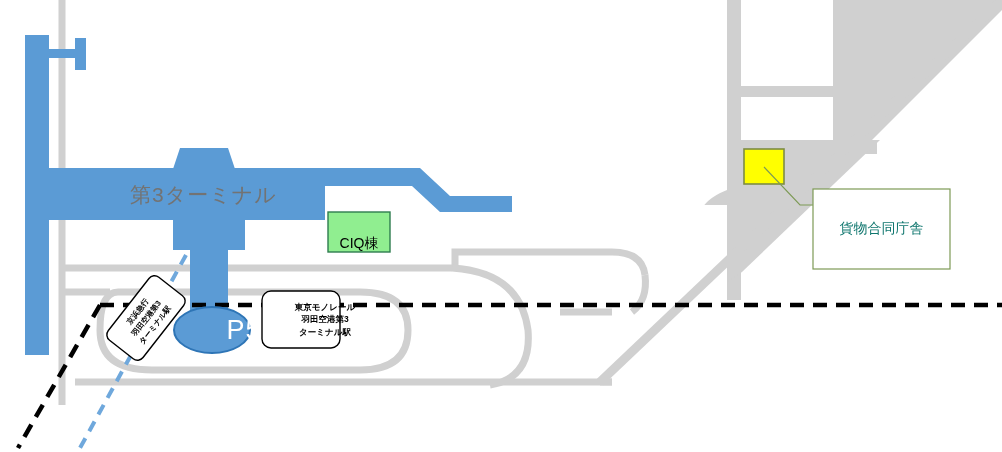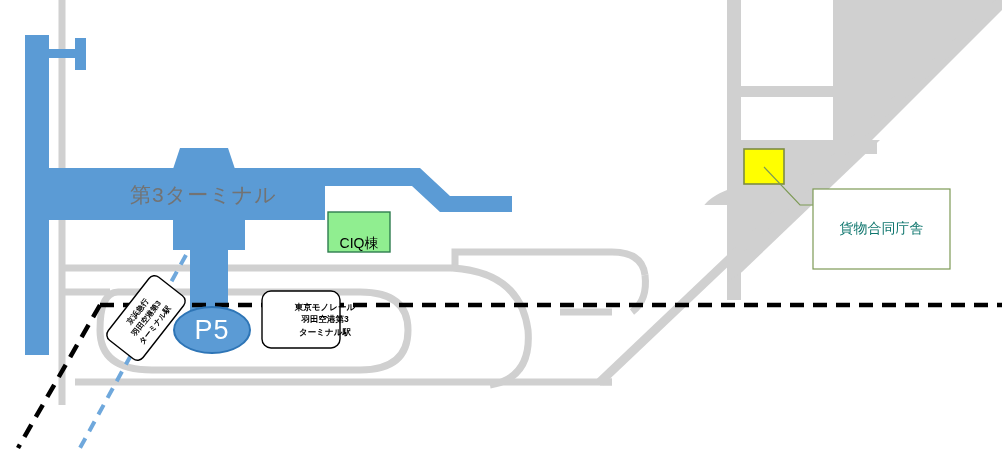--- a/index.html
+++ b/index.html
@@ -125,21 +125,21 @@
   <div style="position:absolute; left:328px; top:212px; width:62px; height:40px;
               display:flex; align-items:center; justify-content:center;
               font-size:14px; color:#000000;margin-top:12px;" class="map-label-text">CIQ棟</div>
 
   <div style="position:absolute; left:813px; top:189px; width:137px; height:80px;
               display:flex; align-items:center; justify-content:center;
               font-size:14px; color:#0f766e;" class="map-label-text">貨物合同庁舎</div>
 
   <div style="position:absolute; left:174px; top:330px; width:76px;
               transform:translateY(-50%); text-align:center;
-              font-size:27px; color:#FFFFFF; font-weight:400; letter-spacing:1px;" class="map-label-text">P5</div>
+              font-size:27px; color:#FFFFFF; font-weight:400; letter-spacing:1px;padding-left:32px;" class="map-label-text">P5</div>
 
   <div style="position:absolute; left:262px; top:291px; width:78px; height:57px;
               display:flex; flex-direction:column; align-items:center;
               justify-content:center; font-size:8.5px; font-weight:bold;
               color:#000000; line-height:1.42;margin-left:24px;">
     <span class="map-label-text">東京モノレール</span>
     <span class="map-label-text">羽田空港第3</span>
     <span class="map-label-text">ターミナル駅</span>
   </div>
 

